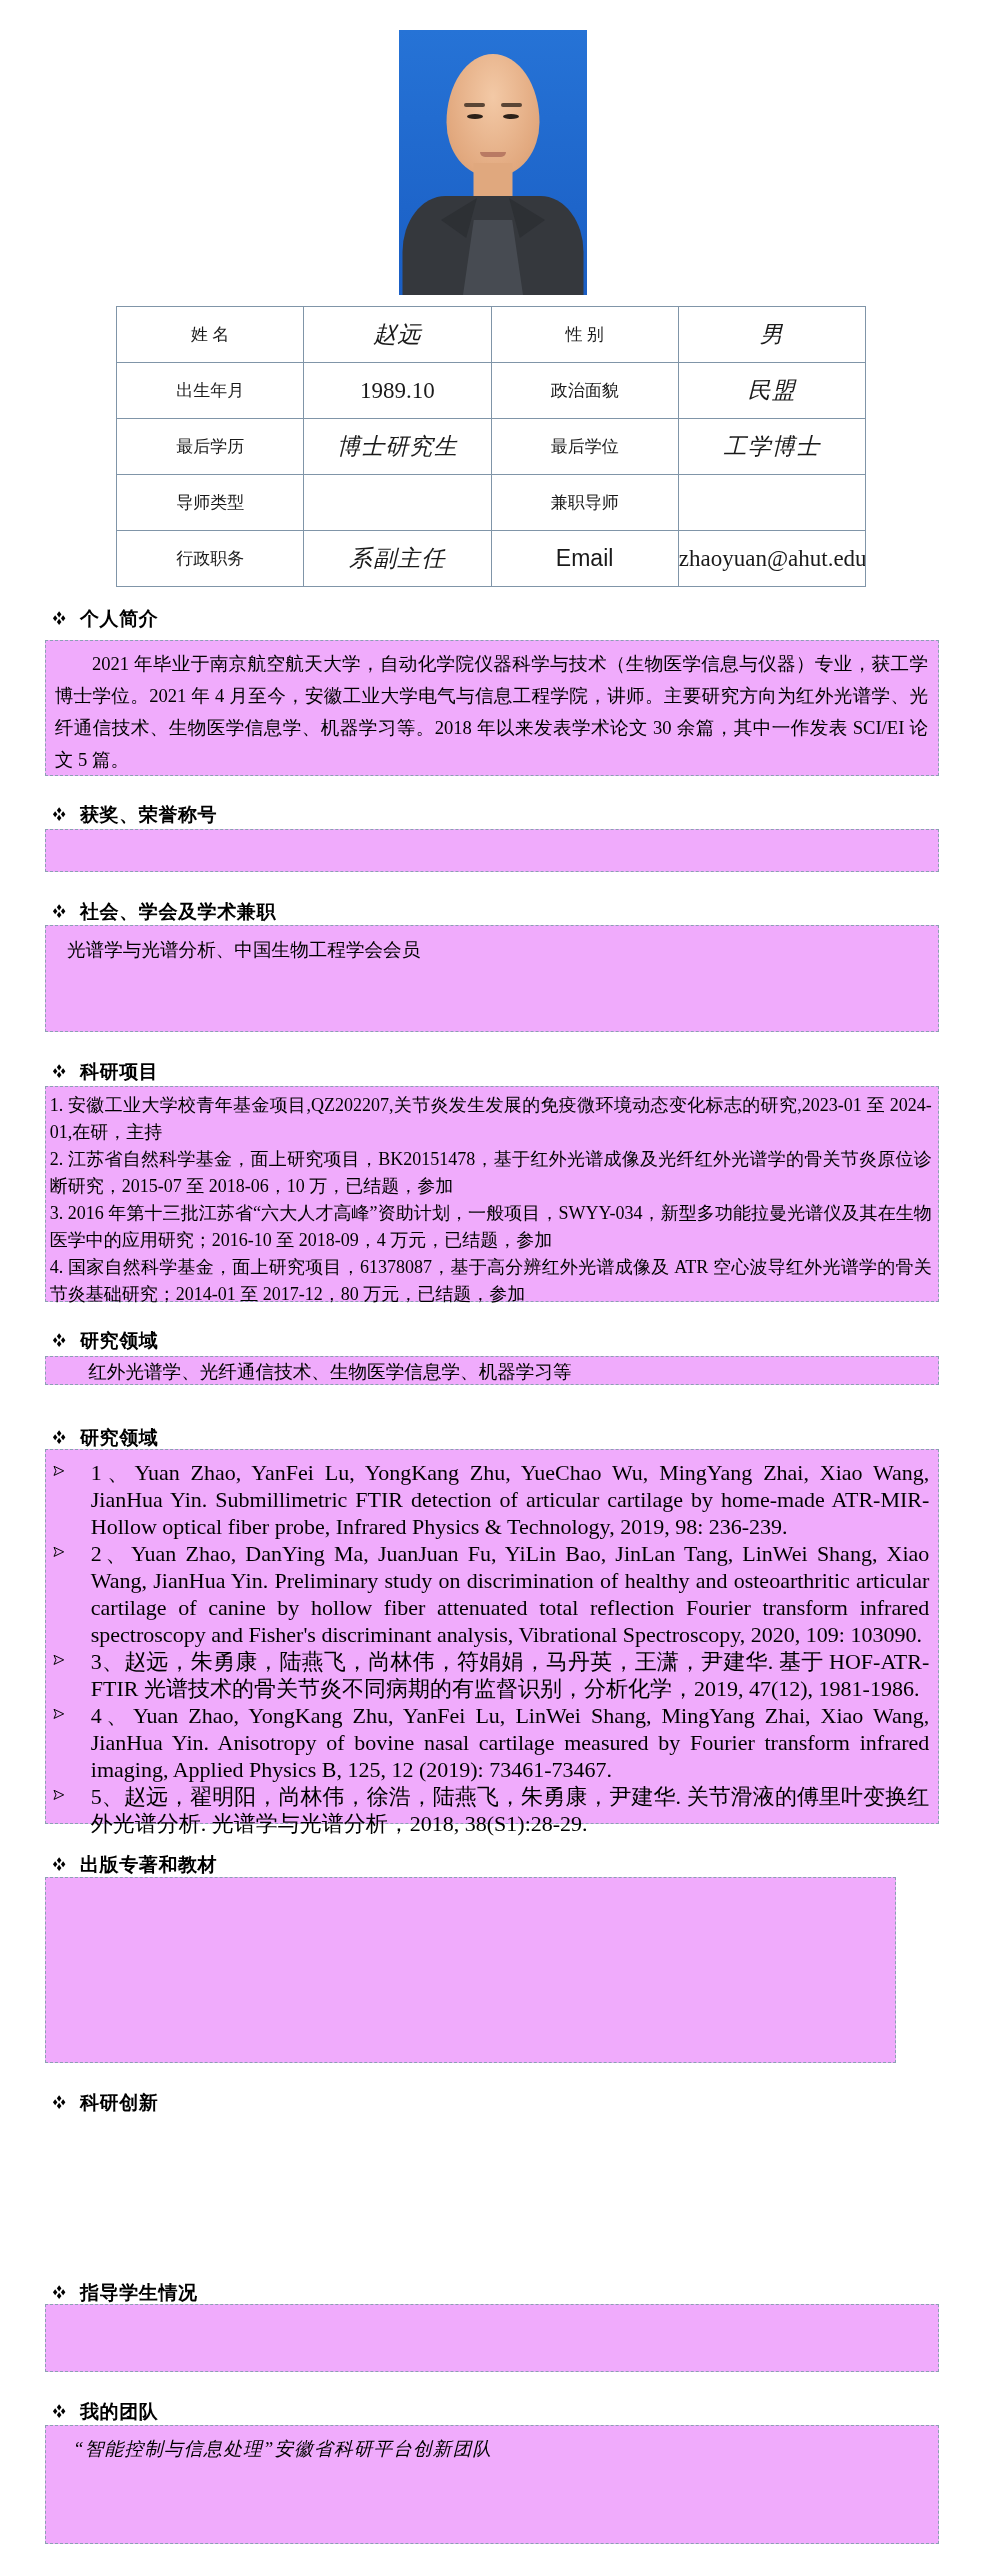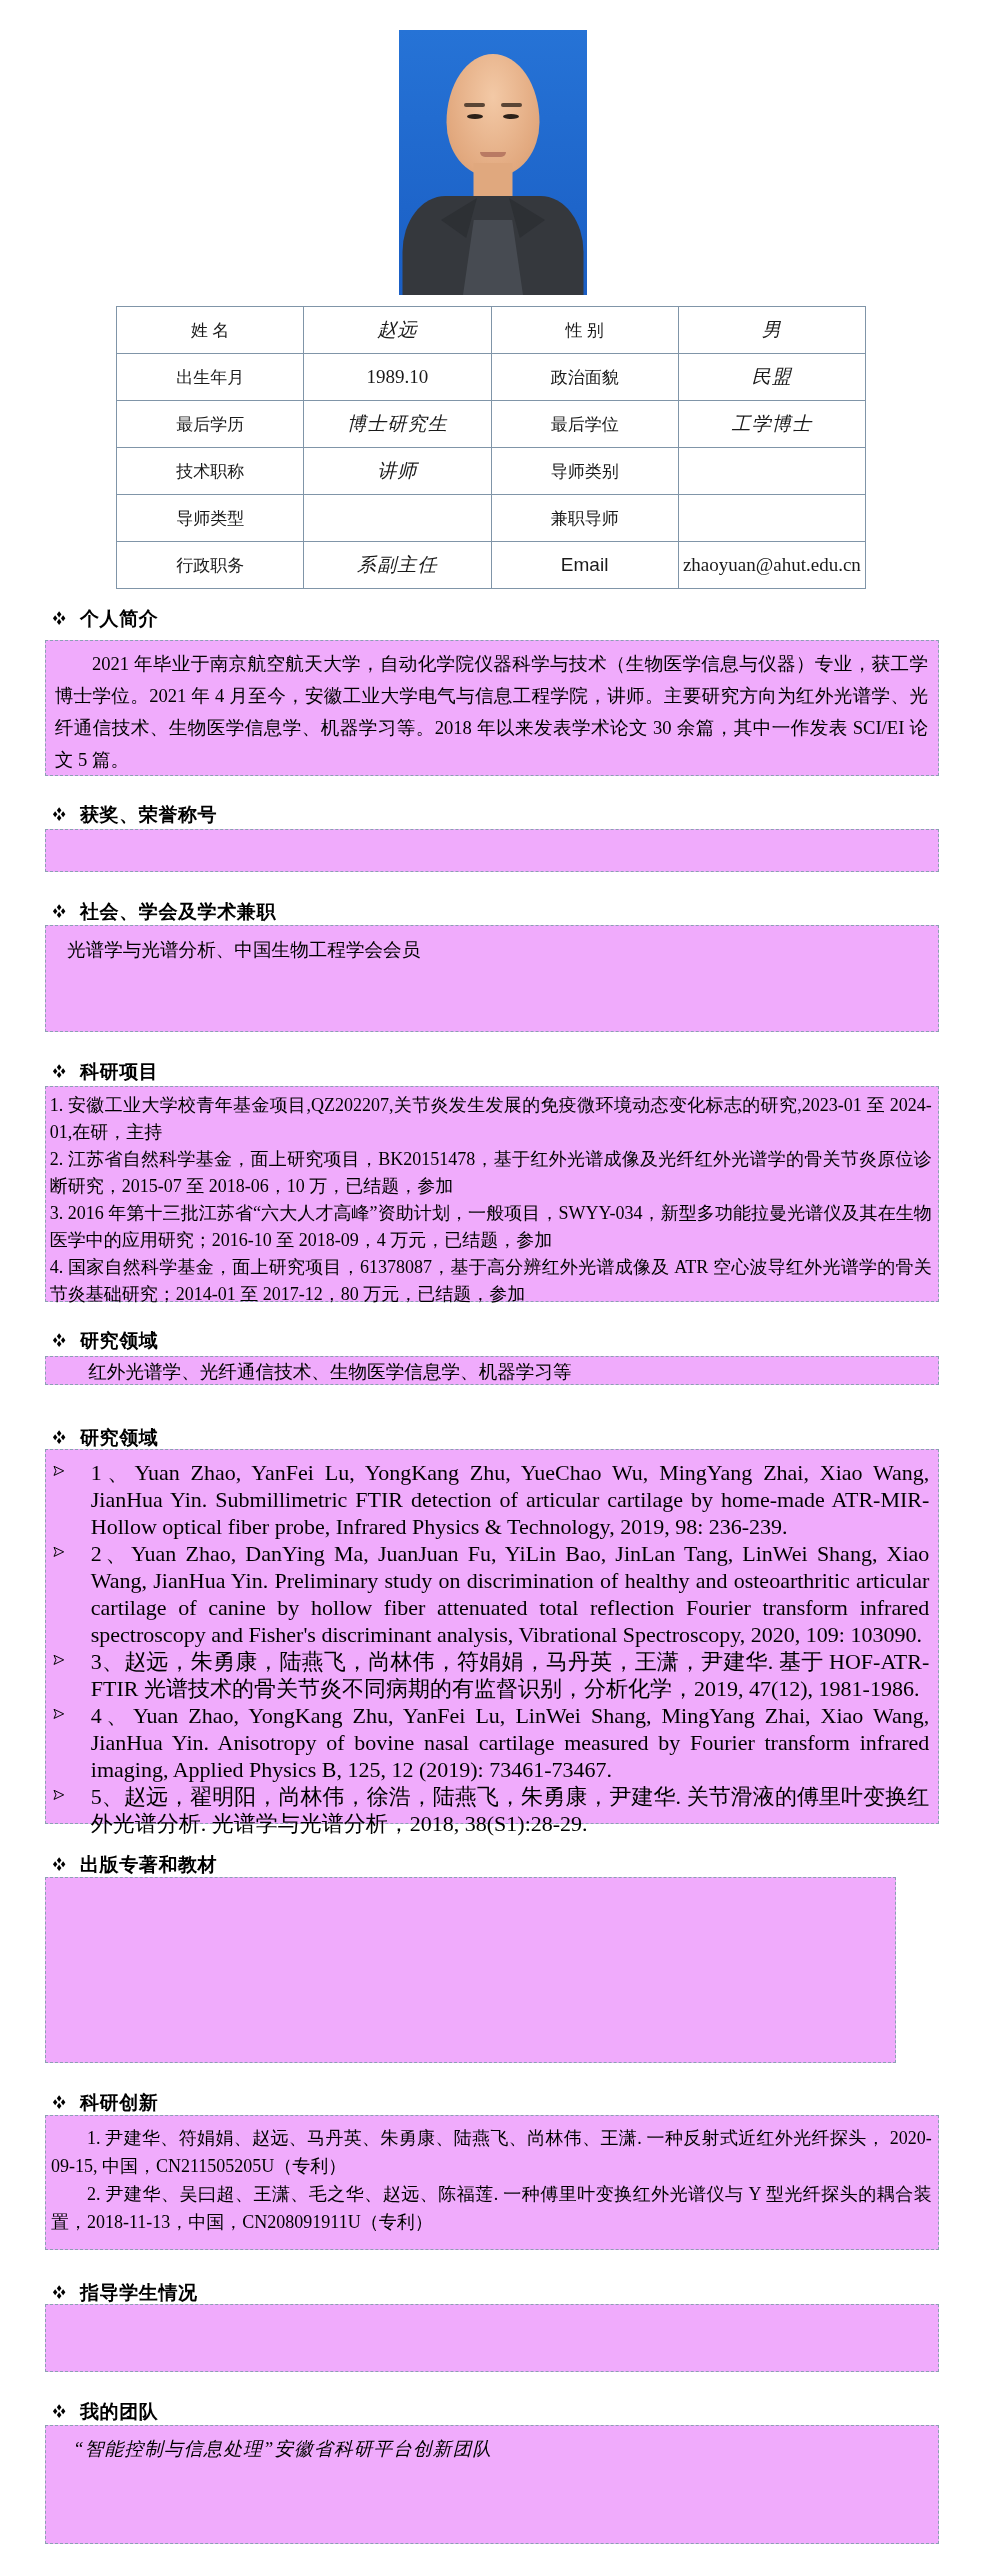--- a/index.html
+++ b/index.html
@@ -47,21 +47,21 @@
   .photo .collar-l{left:42px;clip-path:polygon(100% 0,0 55%,70% 100%);}
   .photo .collar-r{right:42px;clip-path:polygon(0 0,100% 55%,30% 100%);}
   
   .info-table{
     position:absolute;left:116px;top:306px;width:750px;height:281px;
     border-collapse:collapse;table-layout:fixed;
   }
   .info-table td{
     border:1.2px solid var(--table-border);
     text-align:center;vertical-align:middle;
-    height:47px;font-size:19px;color:#1a1a1a;
+    height:47px;font-size:23px;color:#1a1a1a;
     overflow:hidden;white-space:nowrap;
   }
   .info-table tr+tr td{border-top-width:1.9px;}
   .info-table .lbl{font-size:17px;}
   .kaiti{font-style:italic;letter-spacing:1.2px;}
   .sans{font-family:"Liberation Sans", sans-serif;font-size:16px;letter-spacing:0;}
   .latin{font-size:17px;letter-spacing:0;}
   
   .sec-header{
     position:absolute;left:52px;height:25px;
@@ -131,26 +131,20 @@
         <td class="lbl">政治面貌</td>
         <td class="kaiti">民盟</td>
       </tr>
       <tr>
         <td class="lbl">最后学历</td>
         <td class="kaiti">博士研究生</td>
         <td class="lbl">最后学位</td>
         <td class="kaiti">工学博士</td>
       </tr>
       <tr>
-        <td class="lbl">技术职称</td>
-        <td class="kaiti">讲师</td>
-        <td class="lbl">导师类别</td>
-        <td class="kaiti"></td>
-      </tr>
-      <tr>
         <td class="lbl">导师类型</td>
         <td class="kaiti"></td>
         <td class="lbl">兼职导师</td>
         <td class="kaiti"></td>
       </tr>
       <tr>
         <td class="lbl">行政职务</td>
         <td class="kaiti">系副主任</td>
         <td class="sans">Email</td>
         <td class="latin">zhaoyuan@ahut.edu.cn</td>
@@ -321,24 +315,20 @@
           <g fill="#000">
         <path d="M12 .5 L15.8 5.6 L12 10.8 L8.2 5.6 Z"></path>
             <path d="M5.3 7.1 L9 12 L5.3 17 L1.6 12 Z"></path>
         <path d="M18.7 7.1 L22.4 12 L18.7 17 L15 12 Z"></path>
             <path d="M12 13.2 L15.8 18.4 L12 23.5 L8.2 18.4 Z"></path>
       </g>
         </svg>
     </span>
     <h2>科研创新</h2>
   </div>
-  <div class="box innov-wrap" style="top:2115px;height:135px">
-    <p class="innov">1. 尹建华、符娟娟、赵远、马丹英、朱勇康、陆燕飞、尚林伟、王潇. 一种反射式近红外光纤探头， 2020-09-15, 中国，CN211505205U（专利）</p>
-    <p class="innov">2. 尹建华、吴曰超、王潇、毛之华、赵远、陈福莲. 一种傅里叶变换红外光谱仪与 Y 型光纤探头的耦合装置，2018-11-13，中国，CN208091911U（专利）</p>
-  </div>
 
   <div class="sec-header" style="top:2280px">
     <span class="diamond">
       <svg width="14.3" height="14.3" viewBox="0 0 24 24">
           <g fill="#000">
         <path d="M12 .5 L15.8 5.6 L12 10.8 L8.2 5.6 Z"></path>
             <path d="M5.3 7.1 L9 12 L5.3 17 L1.6 12 Z"></path>
         <path d="M18.7 7.1 L22.4 12 L18.7 17 L15 12 Z"></path>
             <path d="M12 13.2 L15.8 18.4 L12 23.5 L8.2 18.4 Z"></path>
       </g>

